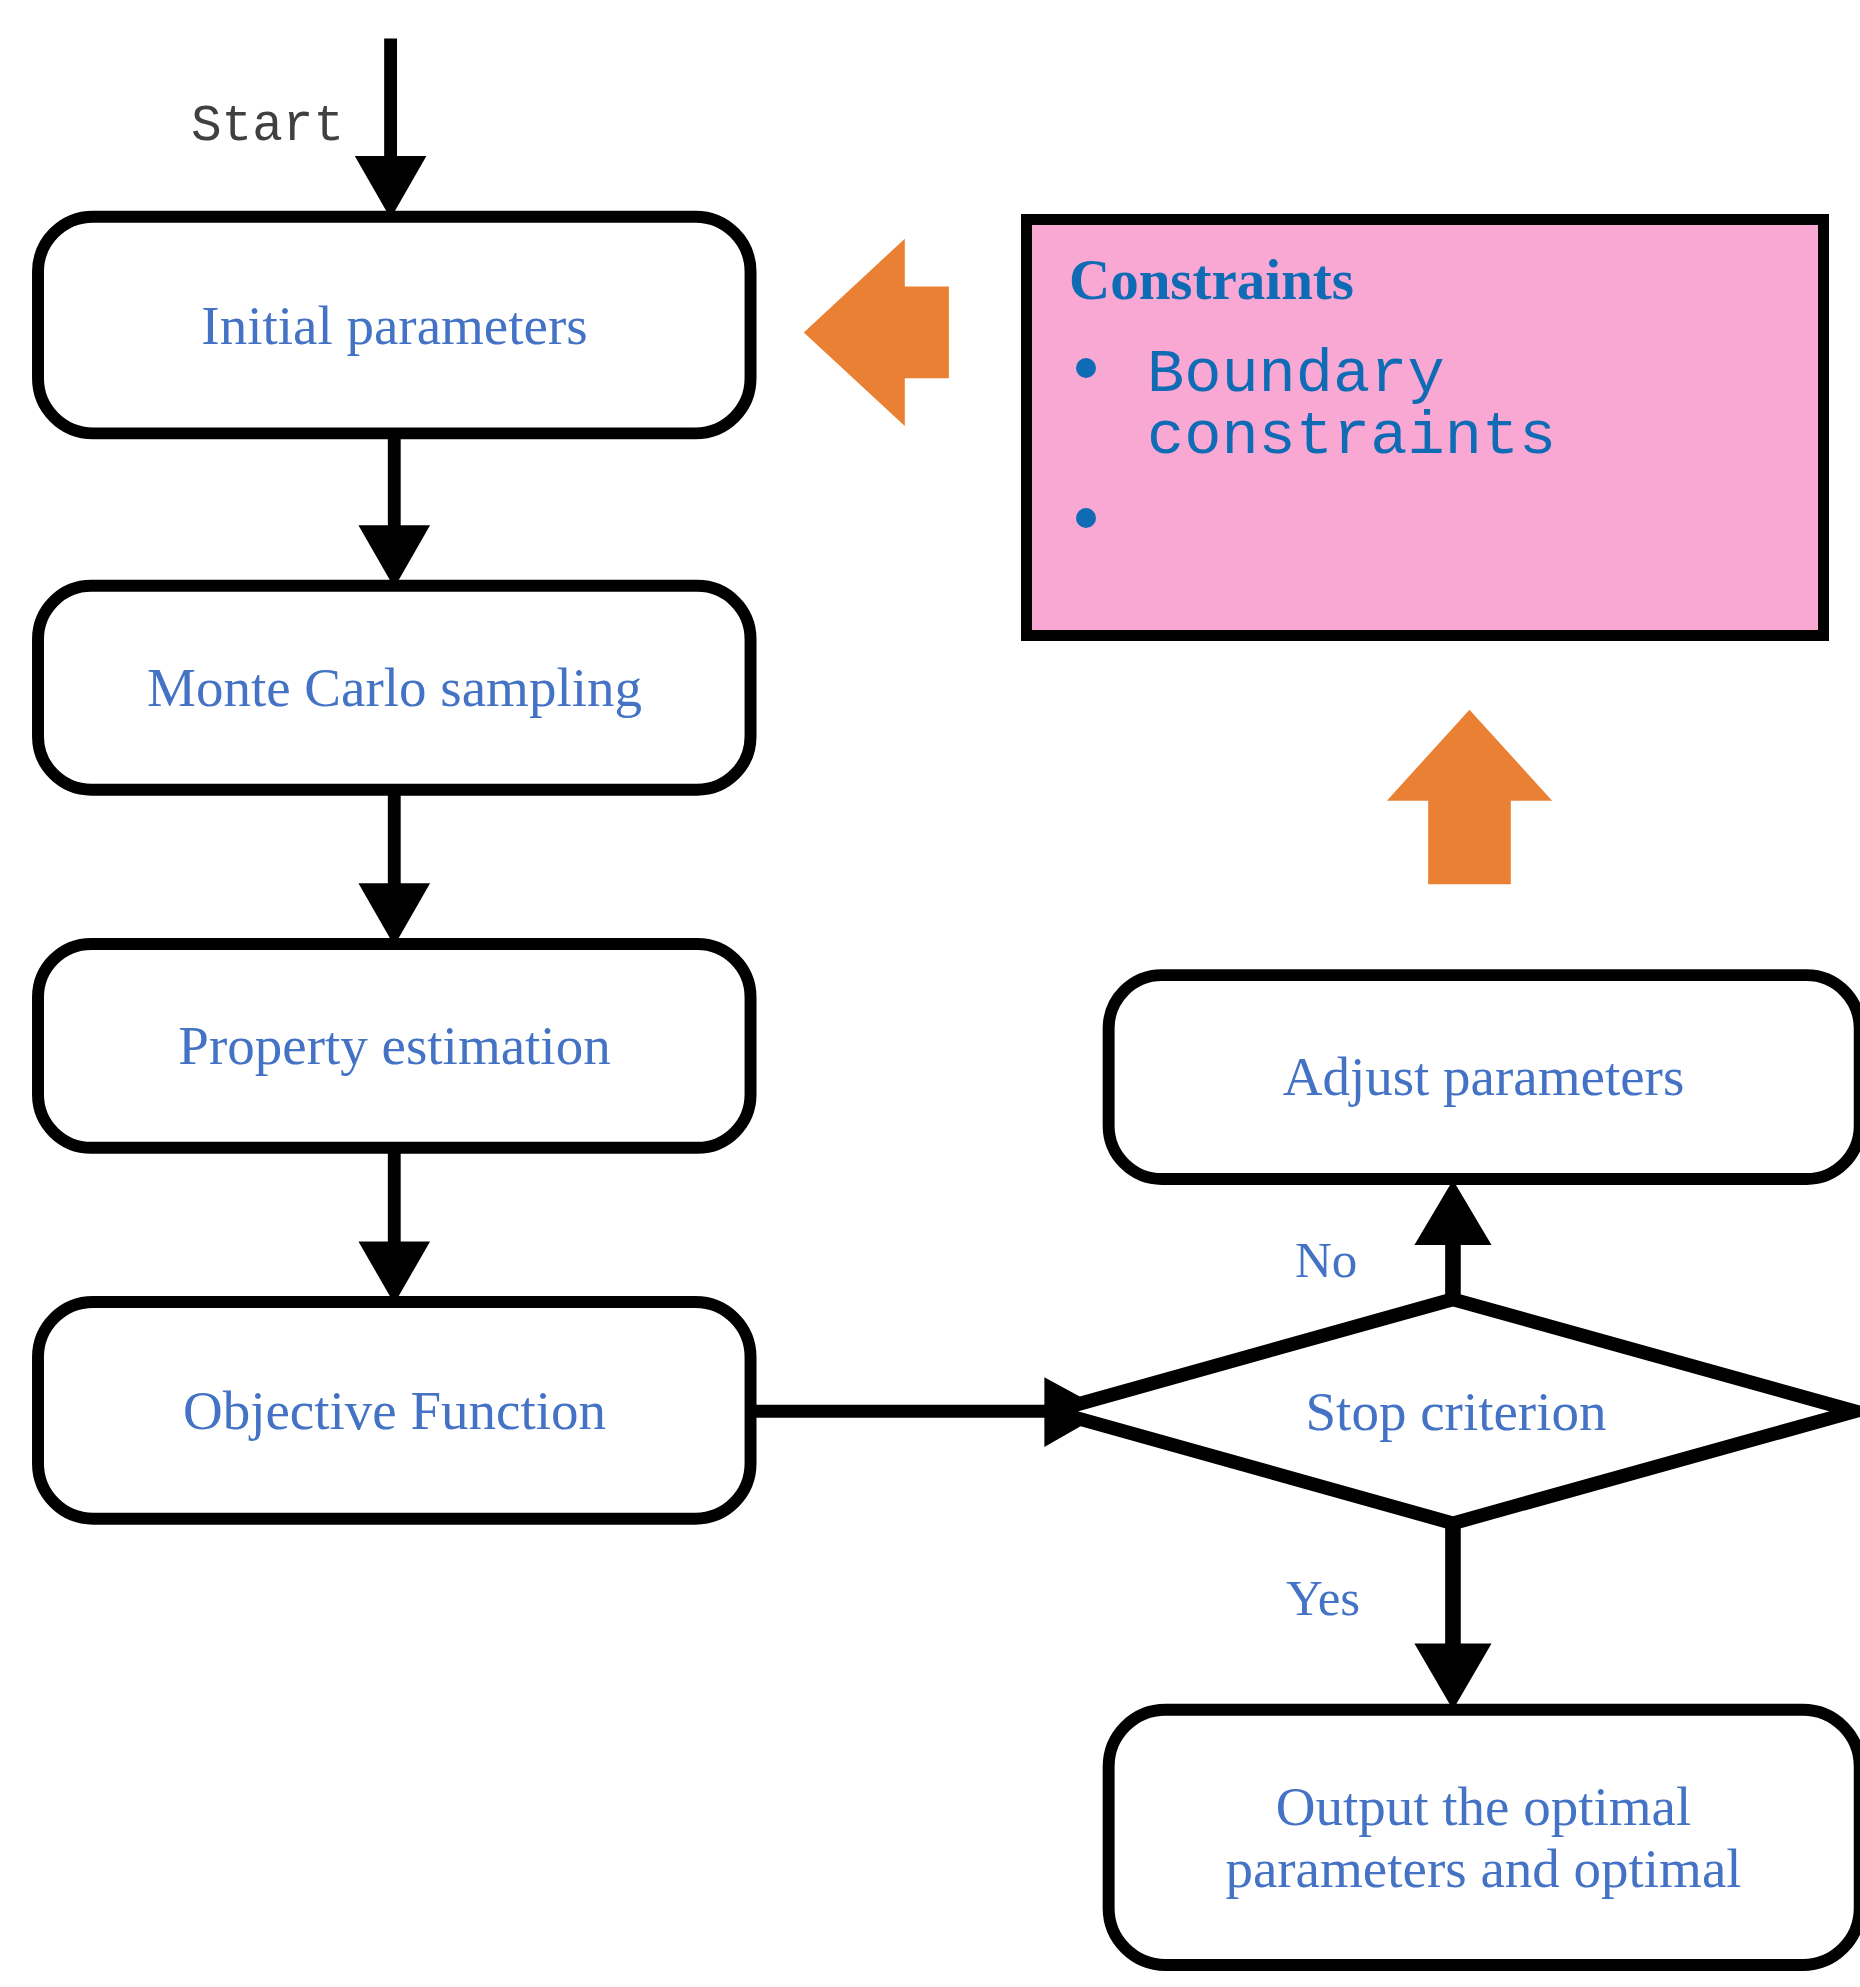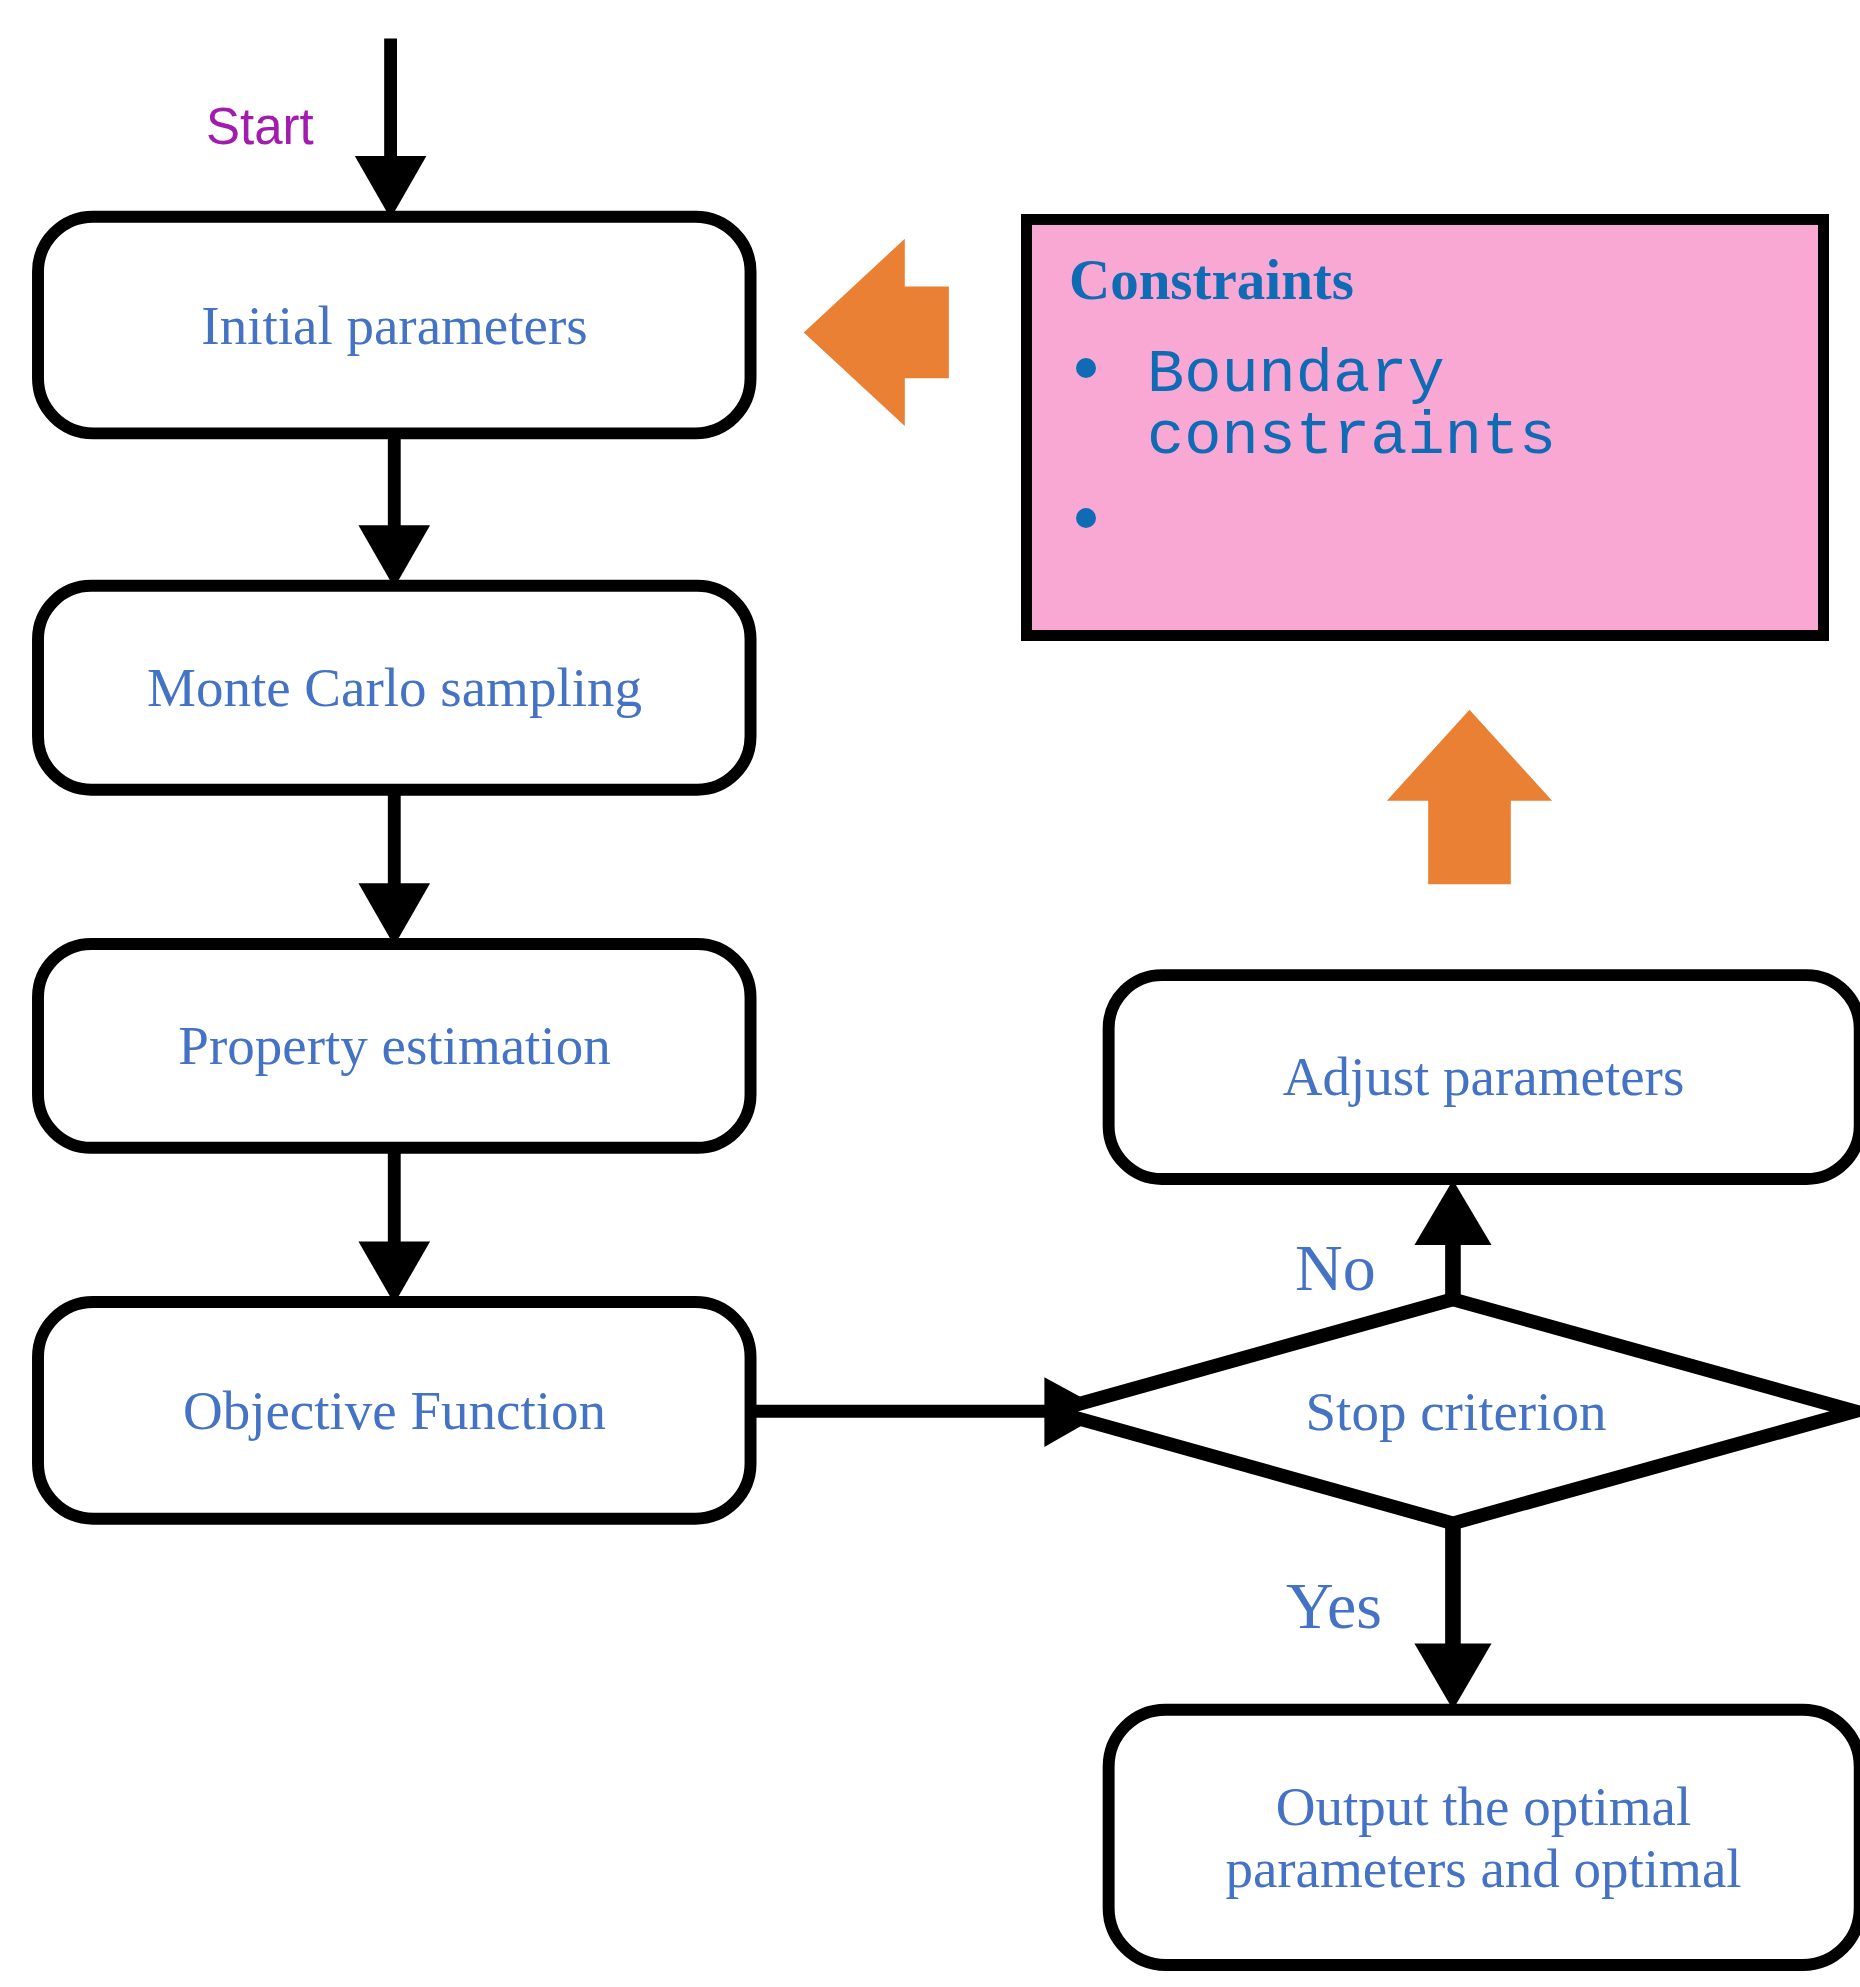--- a/index.html
+++ b/index.html
@@ -33,30 +33,29 @@
     font-size: 55px;
     line-height: 1.12;
     letter-spacing: 0px;
     pointer-events: none;
     white-space: pre-line;
   }
   .edge-label {
     position: absolute;
     color: #4472C4;
     font-family: "Liberation Serif", "DejaVu Serif", serif;
-    font-size: 66px;
+    font-size: 51px;
     line-height: 1;
   }
   .start-label {
     position: absolute;
-    color: #a21caf;
-    font-family: Liberation Sans, sans-serif;
+    color: #404040;
+    font-family: Liberation Mono, monospace;
     font-size: 51px;
     line-height: 1;
-    margin-left: 15px;
   }
   .constraints-box {
     position: absolute;
     left: 1021px;
     top: 214px;
     width: 808px;
     height: 427px;
     box-sizing: border-box;
     border: 11px solid #000000;
     background: #f9a8d4;

